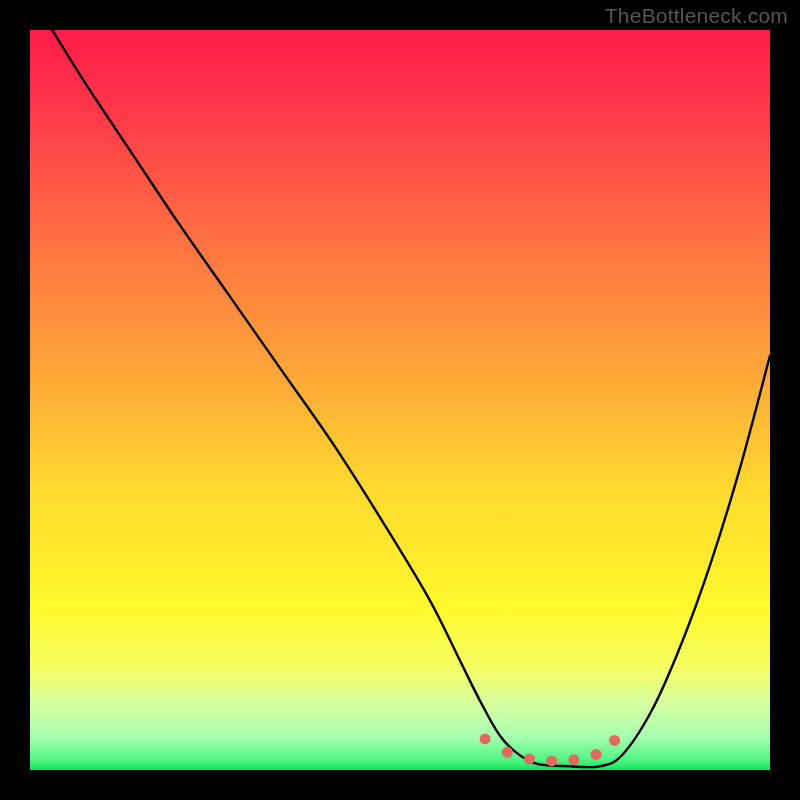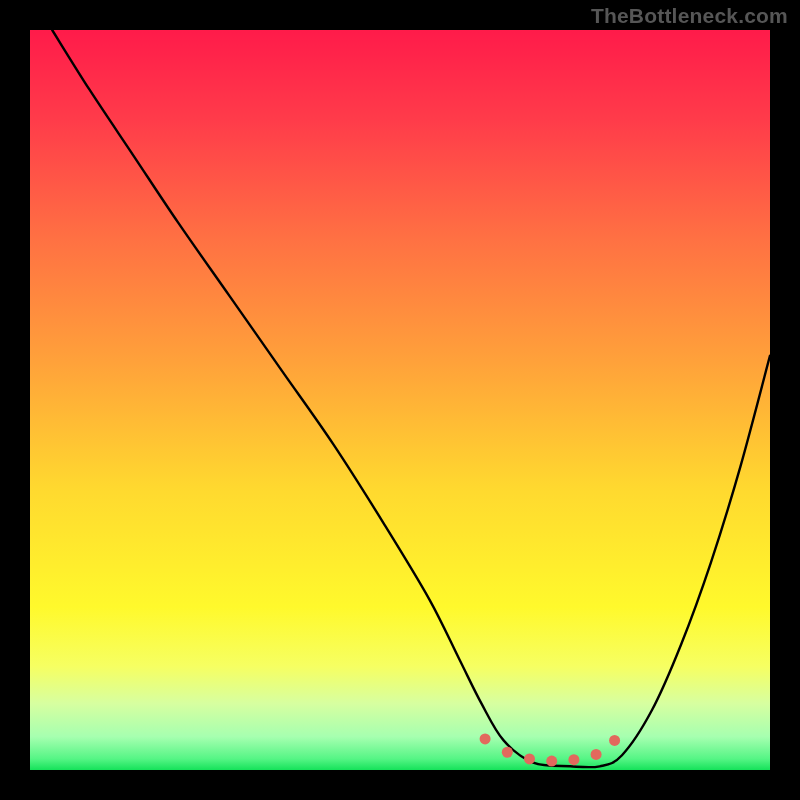--- a/index.html
+++ b/index.html
@@ -6,21 +6,21 @@
   html, body { width: 800px; height: 800px; overflow: hidden; background: #000; }
   .frame { position: relative; width: 800px; height: 800px; background: #000; }
   .attribution {
     position: absolute;
     top: 4px;
     right: 12px;
     font-family: Arial, Helvetica, sans-serif;
     font-size: 21px;
     color: #565656;
     letter-spacing: 0.2px;
-    font-weight: 700;
+    font-weight: 400;
   }
   .plot-area {
     position: absolute;
     left: 30px;
     top: 30px;
     width: 740px;
     height: 740px;
     overflow: hidden;
   }
   .grad {

